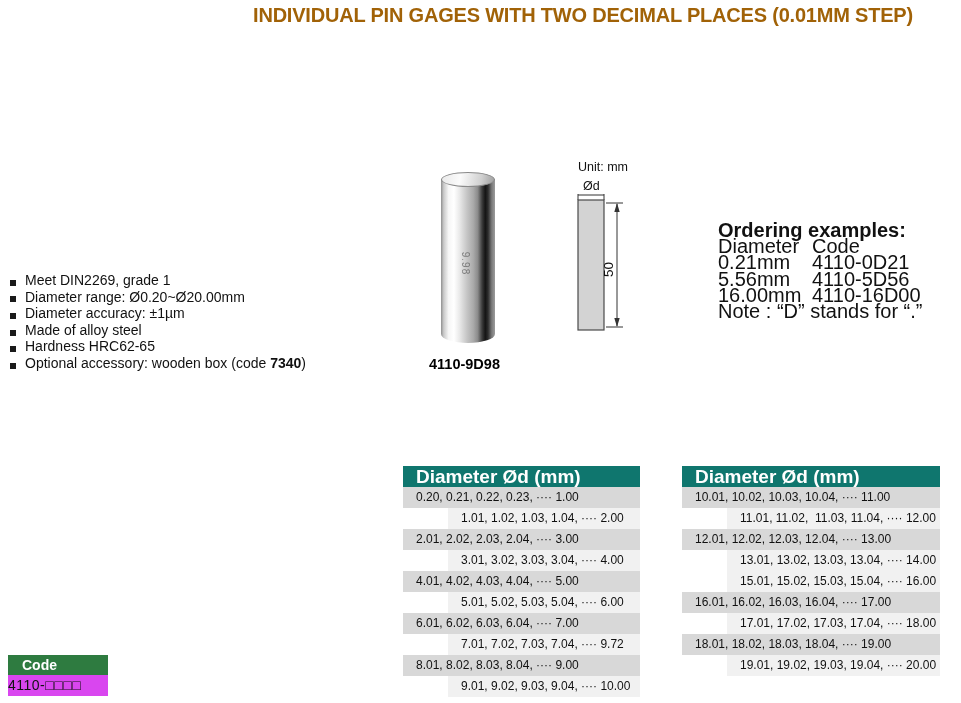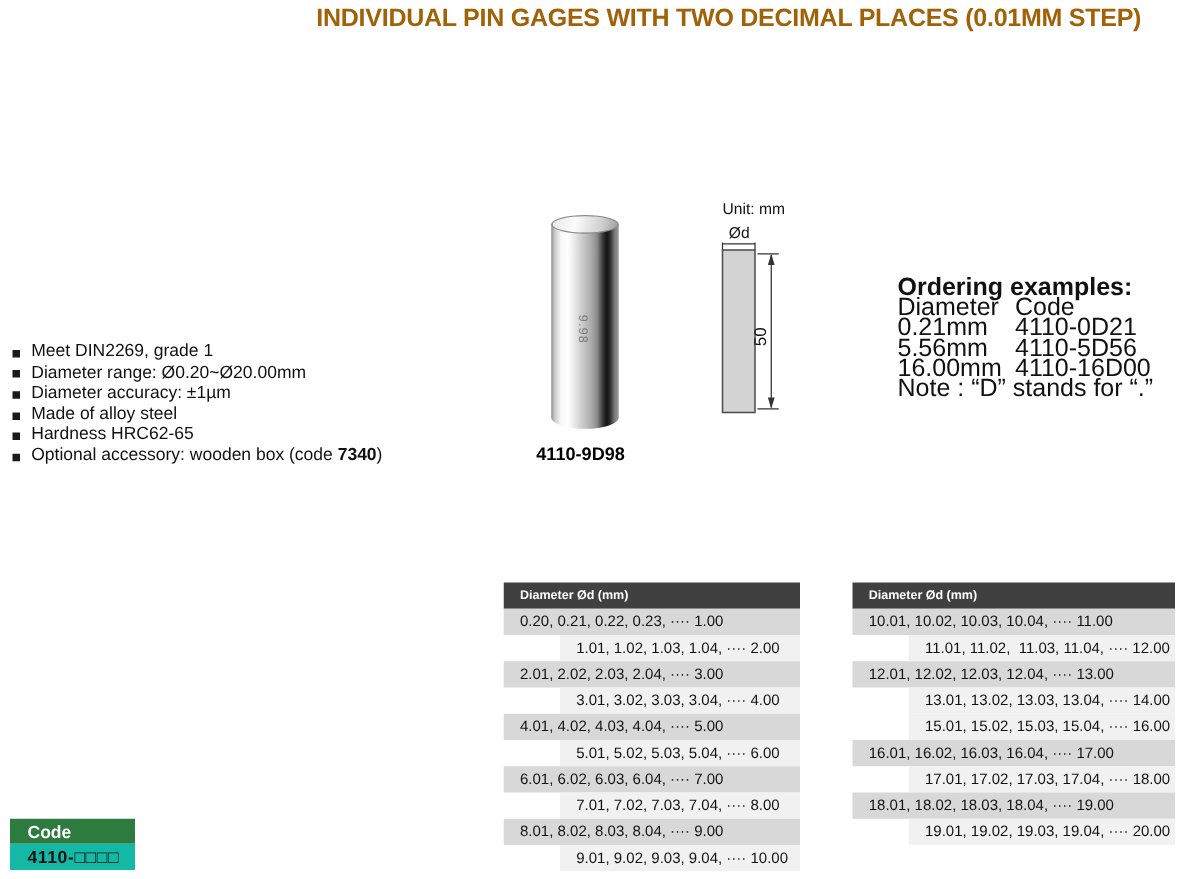--- a/index.html
+++ b/index.html
@@ -35,32 +35,32 @@
   
   .ordering{position:absolute;left:718px;top:222px;width:240px;font-size:20px;line-height:16.2px;}
   .ord-title{font-weight:bold;}
   .ord-row .c1{display:inline-block;width:94px;}
   .ord-row{white-space:nowrap;}
 
   
   .dtable{position:absolute;top:466px;}
   .dtable.left{left:403px;width:237px;}
   .dtable.right{left:682px;width:258px;}
-  .thead{height:21px;line-height:21px;background:#404040;color:#fff;font-weight:bold;
-         font-size:10px;padding-left:13px;}
+  .thead{height:21px;line-height:21px;background:#0f766e;color:#fff;font-weight:bold;
+         font-size:19px;padding-left:13px;}
   .trow{height:21px;line-height:21px;font-size:12px;padding-left:13px;background:#d8d8d8;
         white-space:pre;color:#111;}
   .trow.alt{background:#f1f1f1;margin-left:45px;}
 
   
   .codebox{position:absolute;left:8px;top:655px;width:100px;}
   .code-head{height:20px;line-height:20px;background:#2e7b40;color:#fff;font-weight:bold;
              font-size:14px;padding-left:14px;}
-  .code-val{height:21px;line-height:21px;background:#14b8a6;font-weight:bold;font-size:14px;
-            padding-left:14px;letter-spacing:.5px;}
+  .code-val{height:21px;line-height:21px;background:#d946ef;font-weight:normal;font-size:14px;
+            letter-spacing:.5px;}
   svg text{font-family:"Liberation Sans","DejaVu Sans",sans-serif;fill:#111;}
 </style>
 </head>
 <body>
 
 <div class="page">
 
   <div class="title">INDIVIDUAL PIN GAGES WITH TWO DECIMAL PLACES (0.01MM STEP)</div>
 
   <div class="features">
@@ -131,21 +131,21 @@
   <div class="dtable left">
     <div class="thead">Diameter Ød (mm)</div>
     <div>
         <div class="trow">0.20, 0.21, 0.22, 0.23, ···· 1.00</div>
         <div class="trow alt">1.01, 1.02, 1.03, 1.04, ···· 2.00</div>
         <div class="trow">2.01, 2.02, 2.03, 2.04, ···· 3.00</div>
         <div class="trow alt">3.01, 3.02, 3.03, 3.04, ···· 4.00</div>
         <div class="trow">4.01, 4.02, 4.03, 4.04, ···· 5.00</div>
         <div class="trow alt">5.01, 5.02, 5.03, 5.04, ···· 6.00</div>
         <div class="trow">6.01, 6.02, 6.03, 6.04, ···· 7.00</div>
-        <div class="trow alt">7.01, 7.02, 7.03, 7.04, ···· 8.00</div>
+        <div class="trow alt">7.01, 7.02, 7.03, 7.04, ···· 9.72</div>
         <div class="trow">8.01, 8.02, 8.03, 8.04, ···· 9.00</div>
         <div class="trow alt">9.01, 9.02, 9.03, 9.04, ···· 10.00</div>
       </div>
   </div>
 
   <div class="dtable right">
     <div class="thead">Diameter Ød (mm)</div>
     <div>
         <div class="trow">10.01, 10.02, 10.03, 10.04, ···· 11.00</div>
         <div class="trow alt">11.01, 11.02,  11.03, 11.04, ···· 12.00</div>

